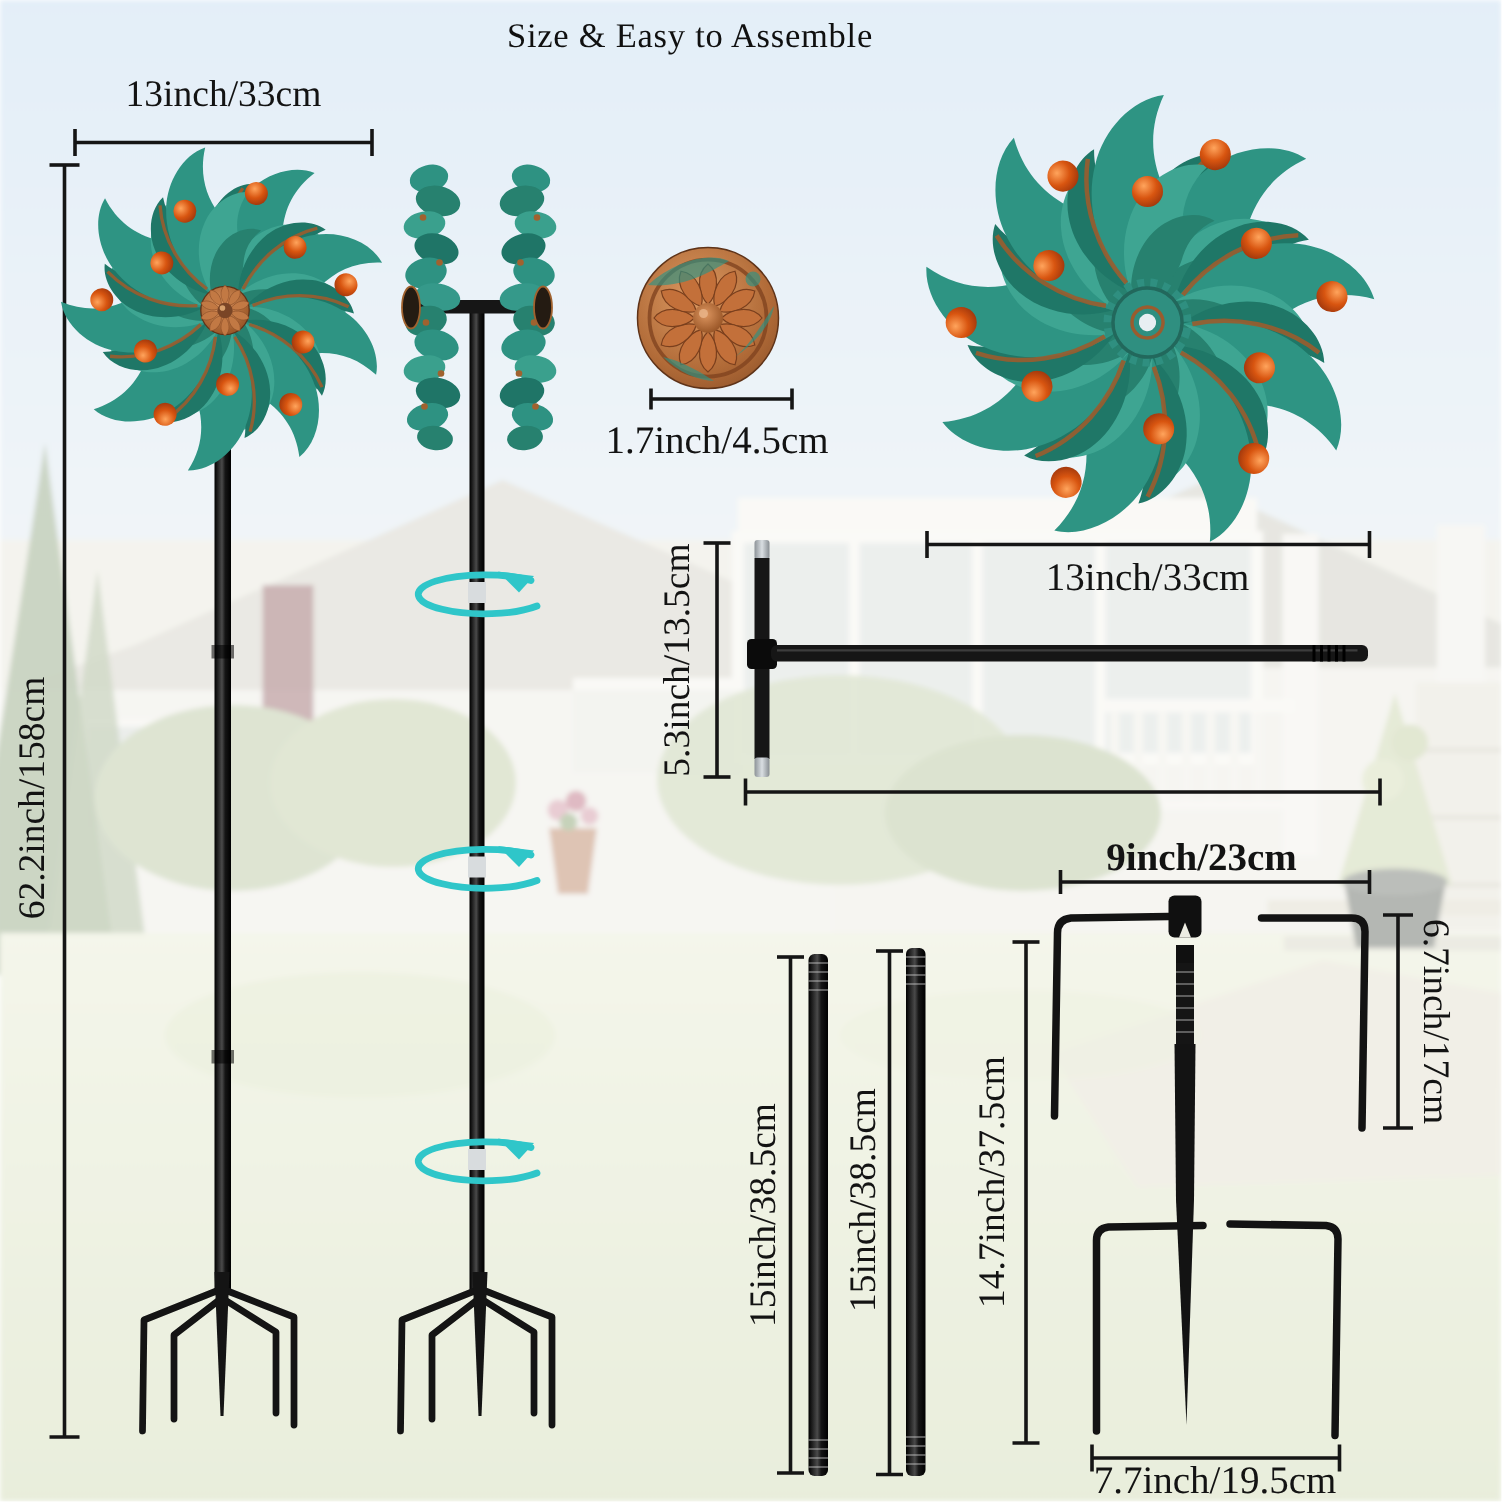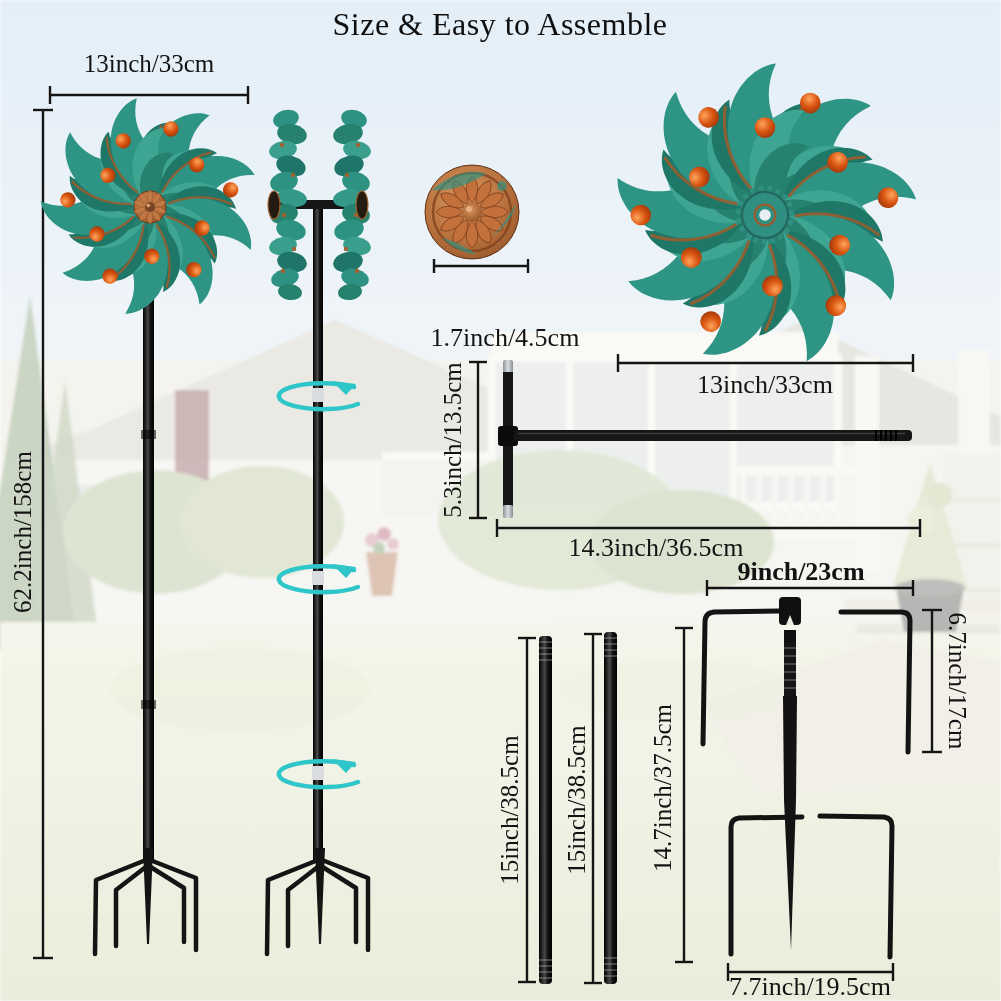--- a/index.html
+++ b/index.html
@@ -4,22 +4,22 @@
 <style>
   html,body{margin:0;padding:0;background:#fff;}
   #stage{position:relative;width:1001px;height:1001px;overflow:hidden;background:#fff;
          font-family:"Liberation Serif", serif;color:#141414;}
   #art{position:absolute;left:0;top:0;}
   .lbl{position:absolute;white-space:nowrap;font-size:26px;line-height:1;color:#131313;
        transform:translate(-50%,-50%);}
   .sm{font-size:25px;}
   .rotl{transform:translate(-50%,-50%) rotate(-90deg);}
   .rotr{transform:translate(-50%,-50%) rotate(90deg);}
-  .title{position:absolute;left:500px;top:24px;transform:translate(-50%,-50%);
-         font-size:32px;letter-spacing:.5px;color:#101010;}
+  .title{position:absolute;left:460px;top:24px;transform:translate(-50%,-50%);
+         font-size:23px;letter-spacing:.5px;color:#101010;}
 </style>
 </head>
 <body>
 
 <div id="stage">
 
 <svg id="art" width="1001" height="1001" viewBox="0 0 1001 1001">
 <defs>
   <linearGradient id="skyG" x1="0" y1="0" x2="0" y2="1">
     <stop offset="0" stop-color="#cfe2f3"></stop>
@@ -444,24 +444,23 @@
     <line x1="784" y1="680" x2="796" y2="680"></line>
           <line x1="784" y1="688" x2="796" y2="688"></line>
   </g>
   <polygon points="783,696 797,696 796,800 791,950 784,800" fill="#131313"></polygon>
 </g>
 </svg>
 
 <div class="title">Size &amp; Easy to Assemble</div>
 <div class="lbl sm" style="left:149px;top:63px;">13inch/33cm</div>
 <div class="lbl sm rotl" style="left:22px;top:532px;">62.2inch/158cm</div>
-<div class="lbl" style="left:505px;top:294px;margin-top:44px;">1.7inch/4.5cm</div>
+<div class="lbl" style="left:478px;top:294px;">1.7inch/4.5cm</div>
 <div class="lbl" style="left:765px;top:385px;">13inch/33cm</div>
 <div class="lbl sm rotl" style="left:452px;top:440px;">5.3inch/13.5cm</div>
-<div class="lbl" style="left:656px;top:548px;">14.3inch/36.5cm</div>
 <div class="lbl" style="left:801px;top:572px;font-weight:bold;">9inch/23cm</div>
 <div class="lbl sm rotr" style="left:957px;top:681px;">6.7inch/17cm</div>
 <div class="lbl sm rotl" style="left:509px;top:810px;">15inch/38.5cm</div>
 <div class="lbl sm rotl" style="left:576px;top:800px;">15inch/38.5cm</div>
 <div class="lbl sm rotl" style="left:662px;top:788px;">14.7inch/37.5cm</div>
 <div class="lbl" style="left:810px;top:987px;text-align:center;">7.7inch/19.5cm</div>
 
 </div>
 
 </body></html>

